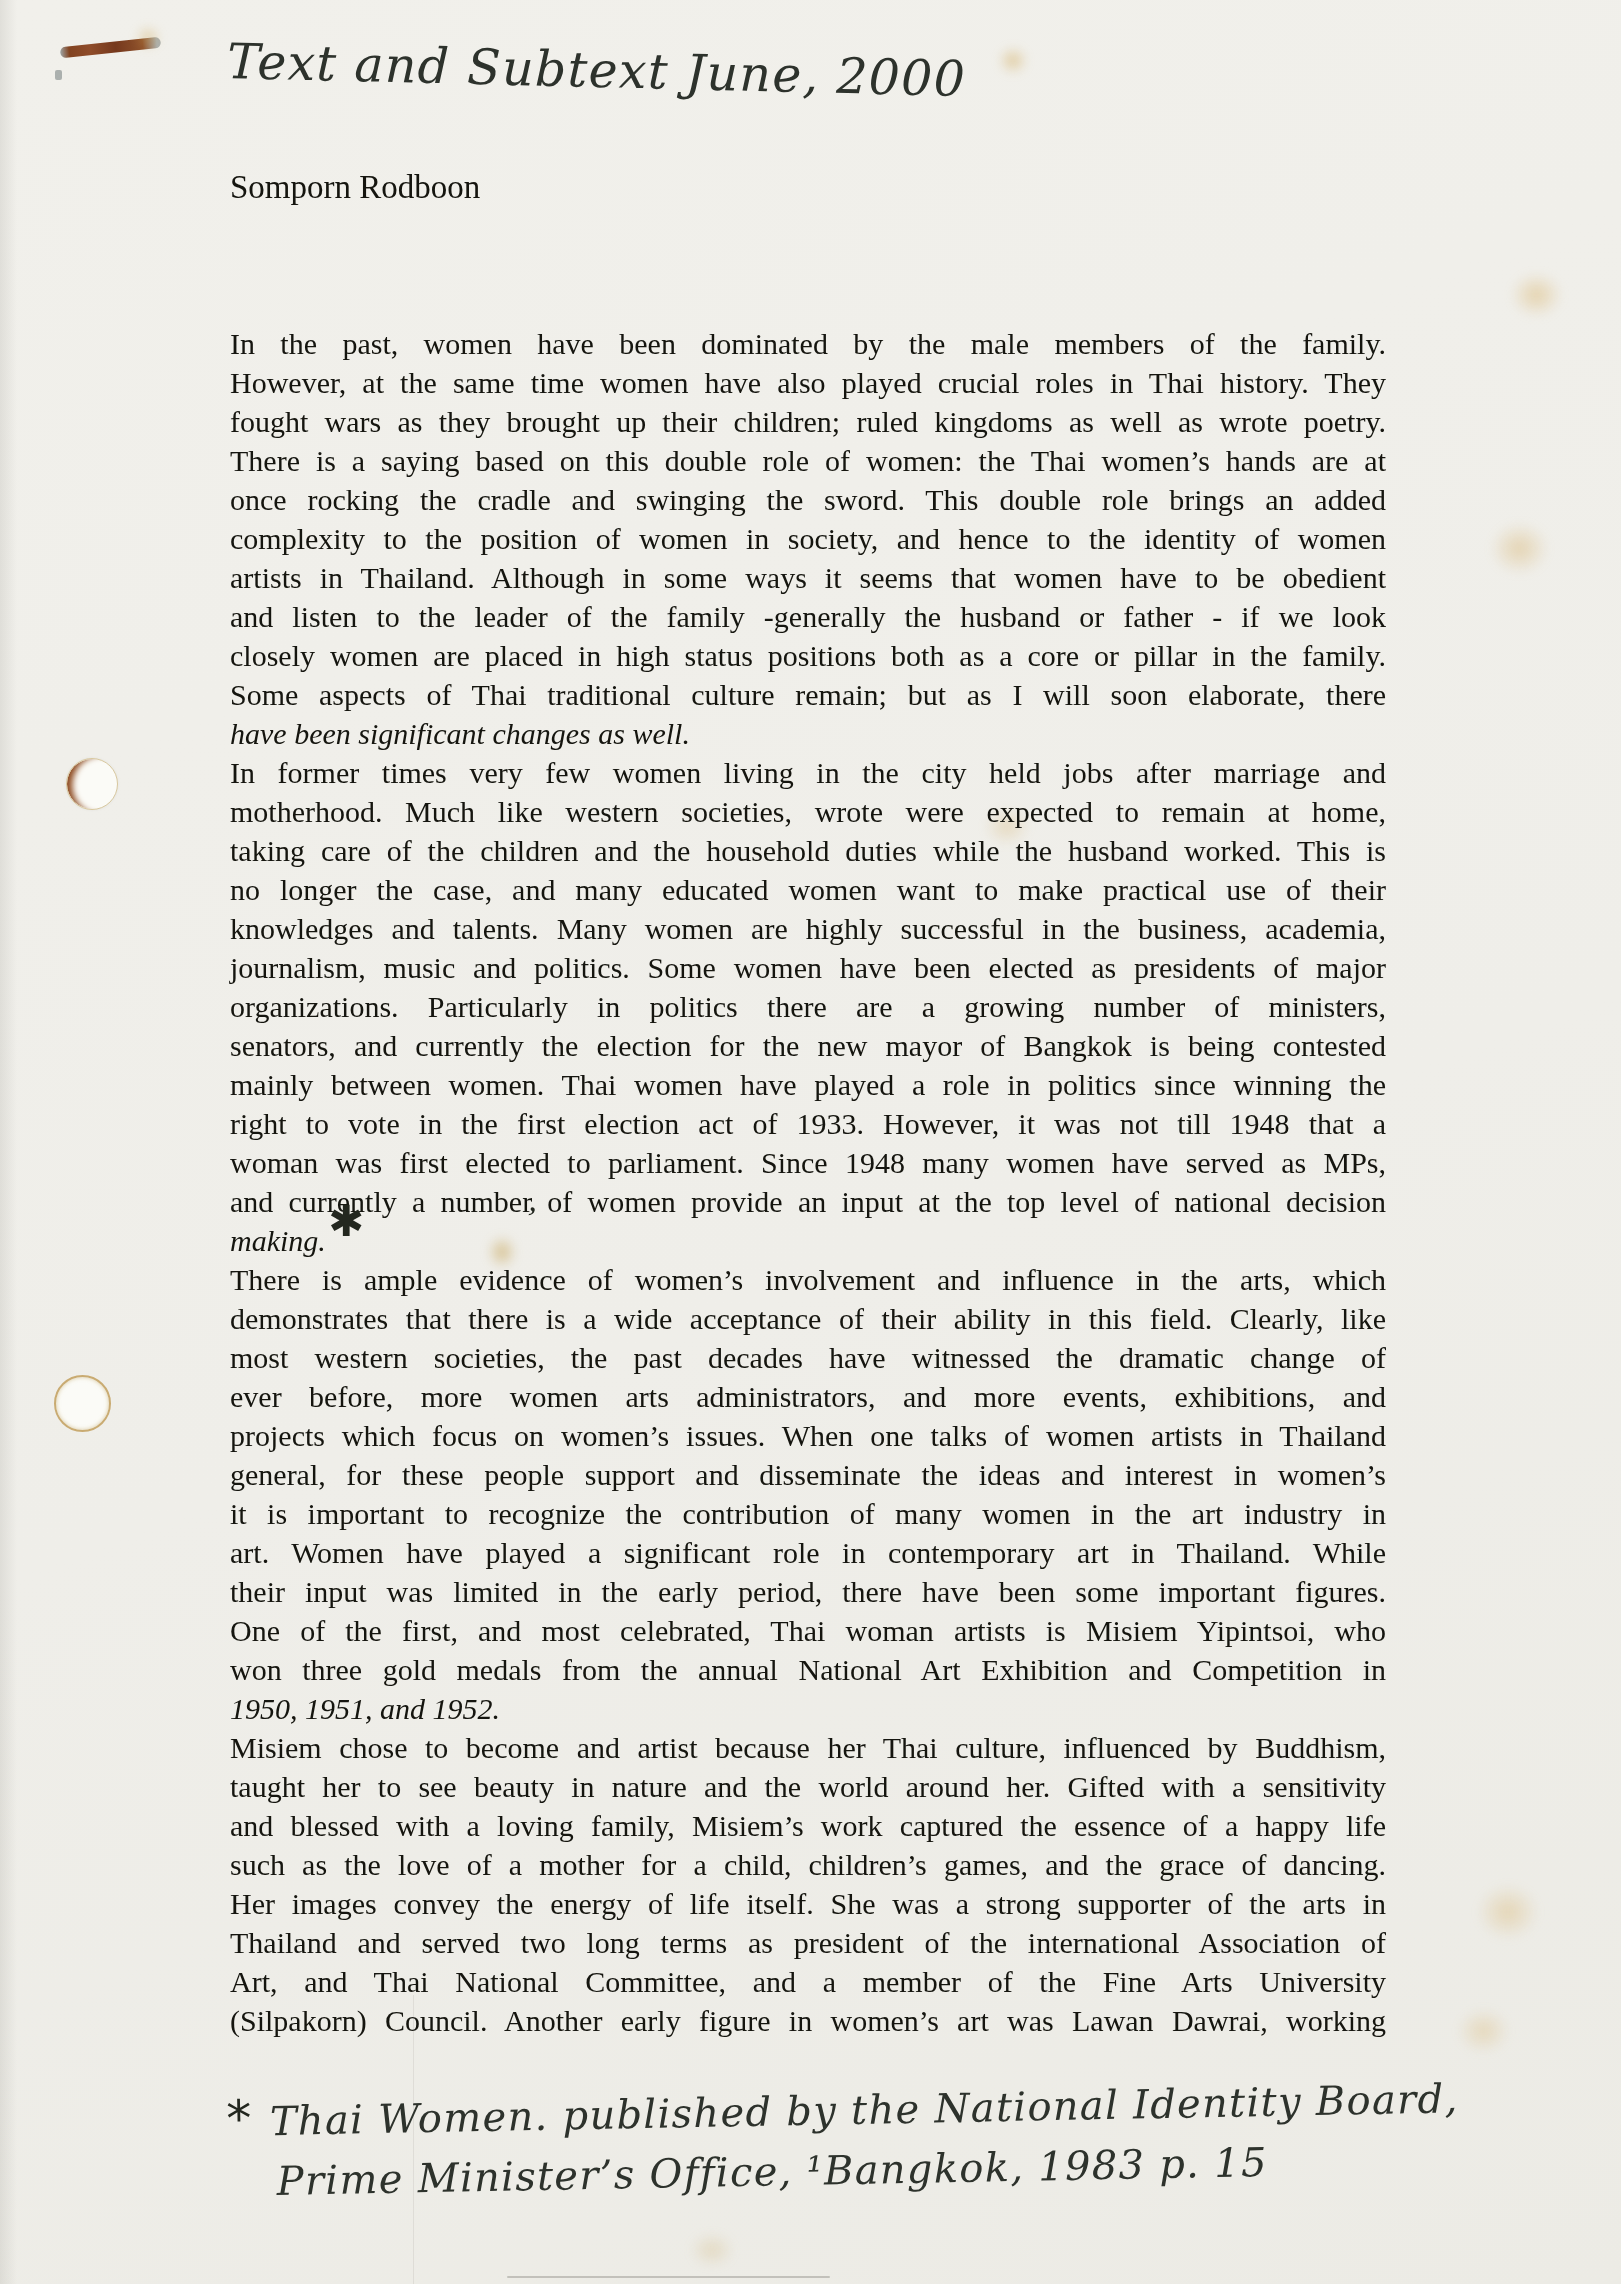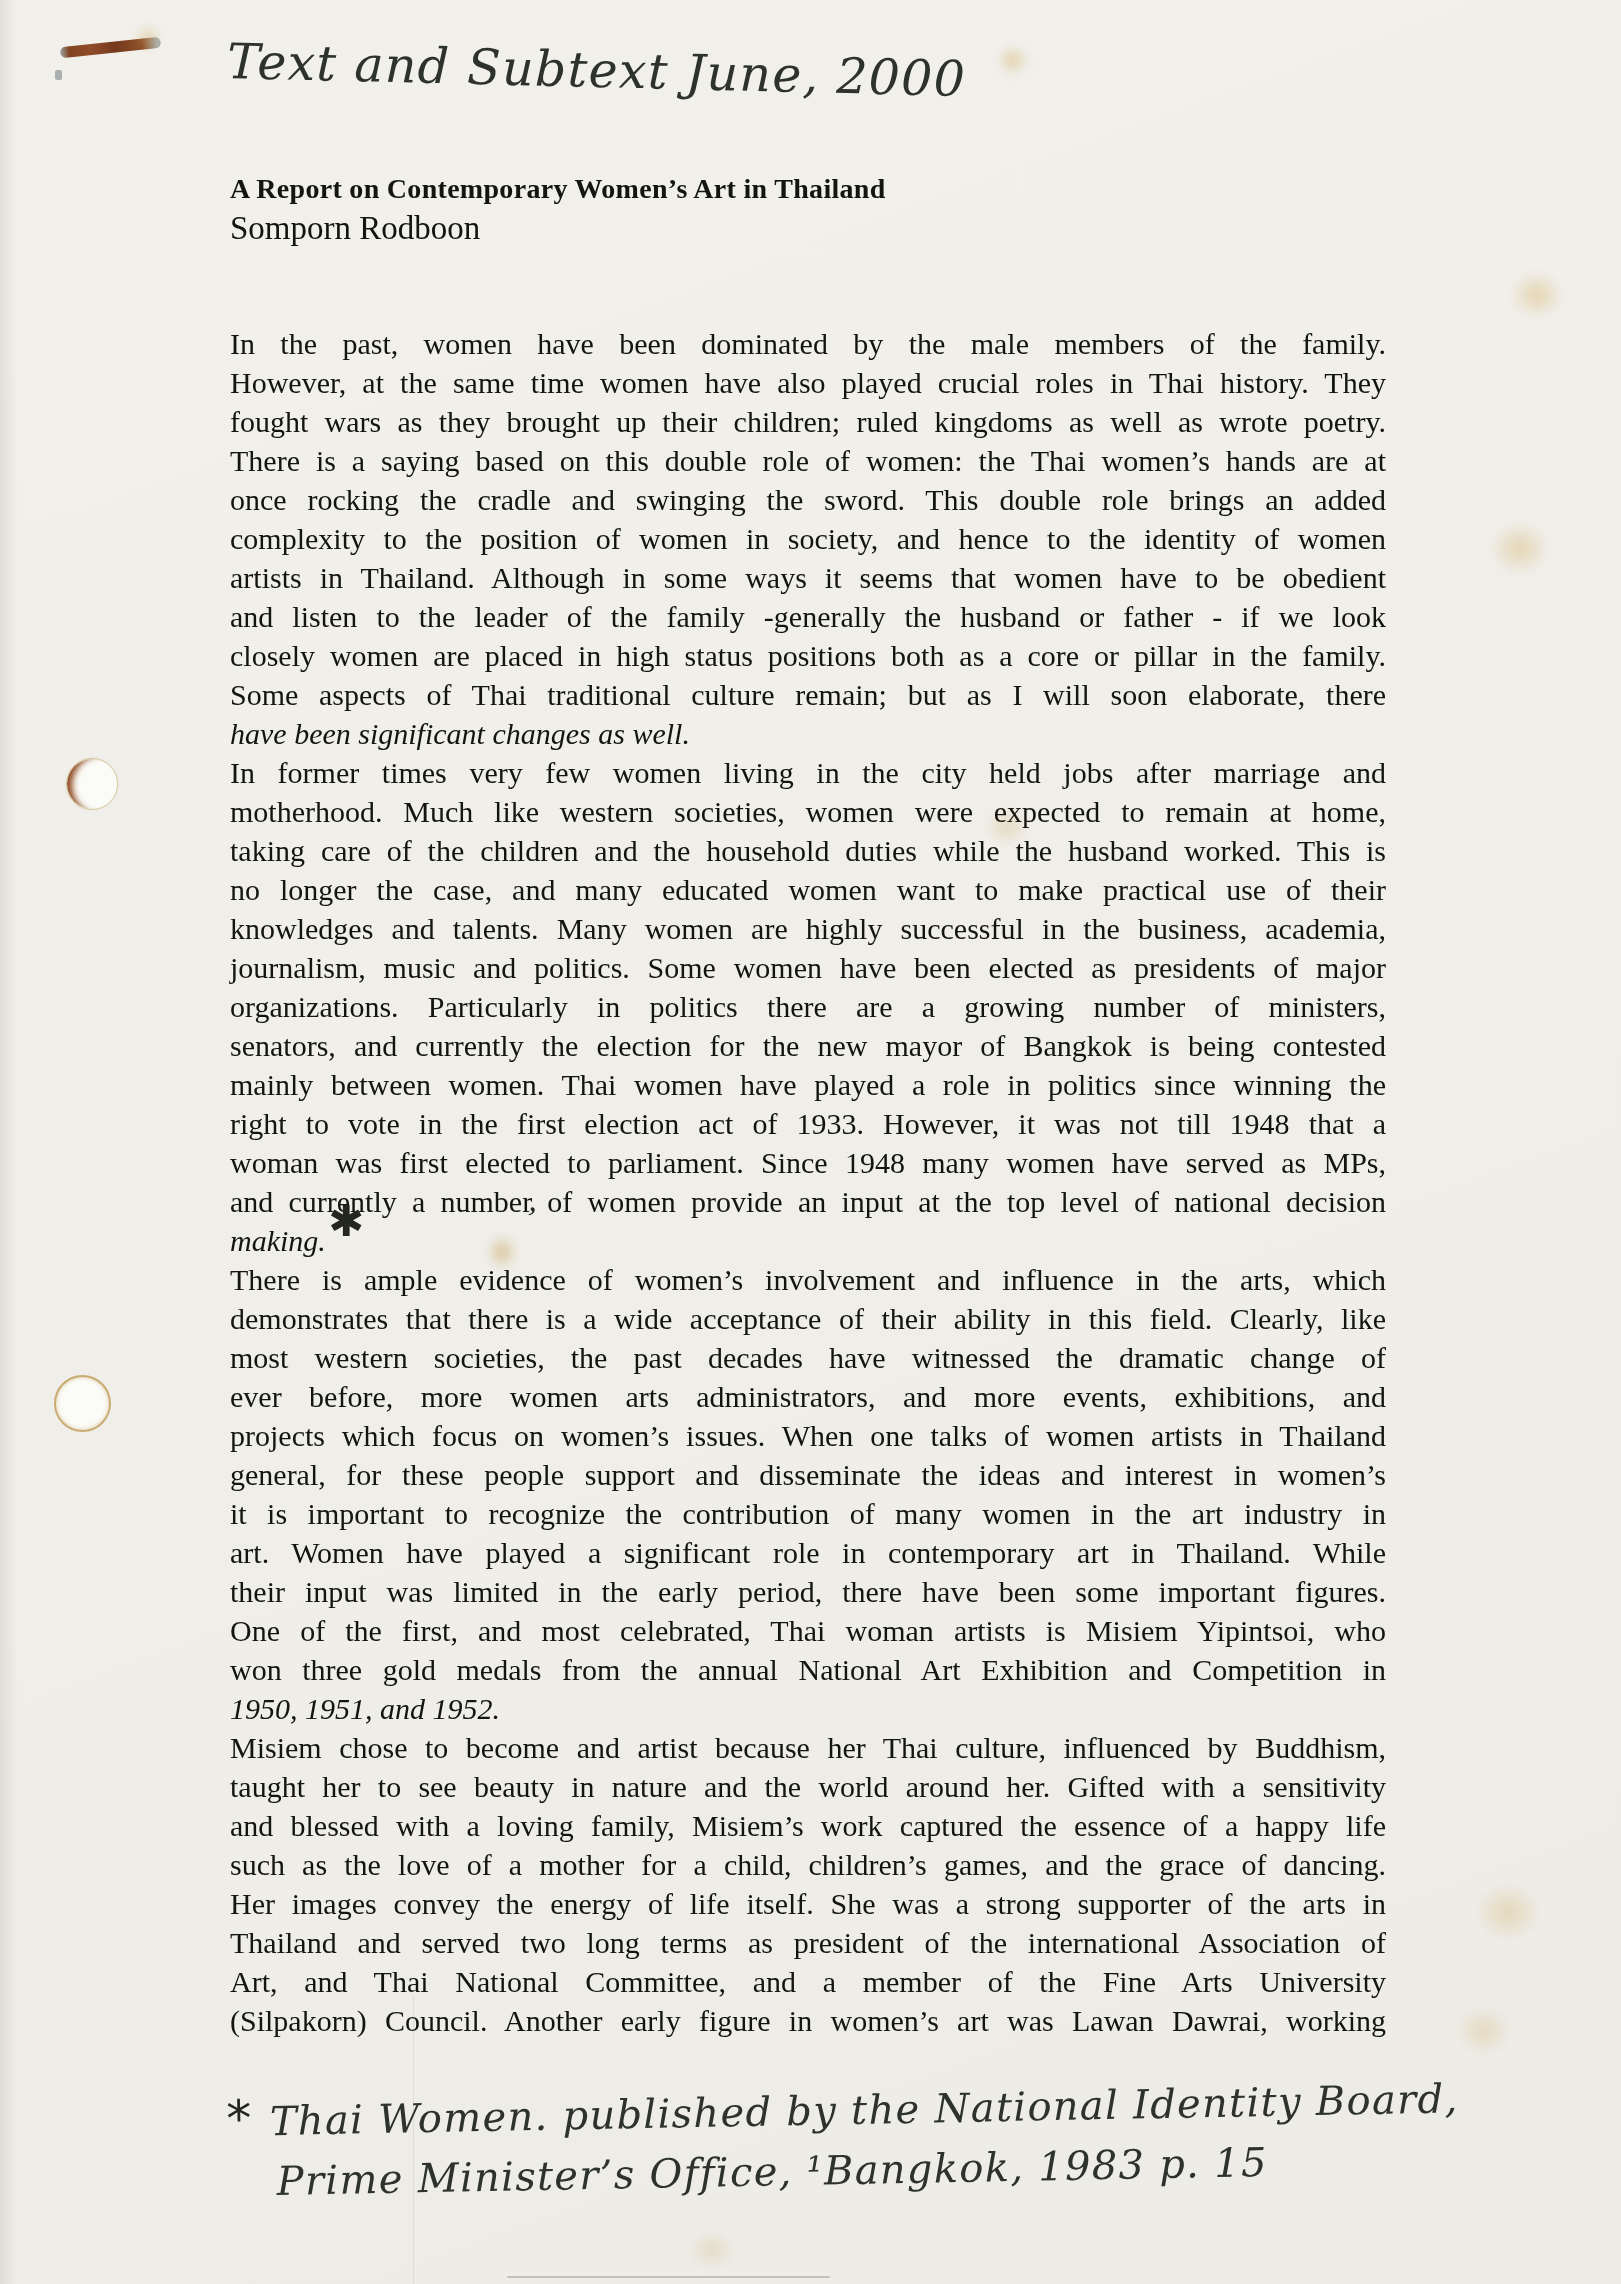--- a/index.html
+++ b/index.html
@@ -82,41 +82,40 @@
   <div class="stain s6"></div>
   <div class="stain s7"></div>
   <div class="stain s8"></div>
   <div class="stain s9"></div>
   <div class="crease"></div>
   <div class="scan-line"></div>
 
   <div class="hand header-note">Text and Subtext  June, 2000</div>
 
   <div class="title-block">
-    <div class="doc-title">A Report on Contemporary Women’s Art in Thailand</div>
     <div class="doc-author">Somporn Rodboon</div>
   </div>
 
   <div class="body-text" id="bodyContainer">
       <div class="para">
         <div class="line">In the past, women have been dominated by the male members of the family.</div>
         <div class="line">However, at the same time women have also played crucial roles in Thai history. They</div>
         <div class="line">fought wars as they brought up their children; ruled kingdoms as well as wrote poetry.</div>
         <div class="line">There is a saying based on this double role of women: the Thai women’s hands are at</div>
         <div class="line">once rocking the cradle and swinging the sword. This double role brings an added</div>
         <div class="line">complexity to the position of women in society, and hence to the identity of women</div>
         <div class="line">artists in Thailand. Although in some ways it seems that women have to be obedient</div>
         <div class="line">and listen to the leader of the family -generally the husband or father - if we look</div>
         <div class="line">closely women are placed in high status positions both as a core or pillar in the family.</div>
         <div class="line">Some aspects of Thai traditional culture remain; but as I will soon elaborate, there</div>
         <div class="line last">have been significant changes as well.</div>
       </div>
       <div class="para">
         <div class="line">In former times very few women living in the city held jobs after marriage and</div>
-        <div class="line">motherhood. Much like western societies, women were expected to remain at home,</div>
+        <div class="line">motherhood. Much like western societies, wrote were expected to remain at home,</div>
         <div class="line">taking care of the children and the household duties while the husband worked. This is</div>
         <div class="line">no longer the case, and many educated women want to make practical use of their</div>
         <div class="line">knowledges and talents. Many women are highly successful in the business, academia,</div>
         <div class="line">journalism, music and politics. Some women have been elected as presidents of major</div>
         <div class="line">organizations. Particularly in politics there are a growing number of ministers,</div>
         <div class="line">senators, and currently the election for the new mayor of Bangkok is being contested</div>
         <div class="line">mainly between women. Thai women have played a role in politics since winning the</div>
         <div class="line">right to vote in the first election act of 1933. However, it was not till 1948 that a</div>
         <div class="line">woman was first elected to parliament. Since 1948 many women have served as MPs,</div>
         <div class="line">and currently a number of women provide an input at the top level of national decision</div>

